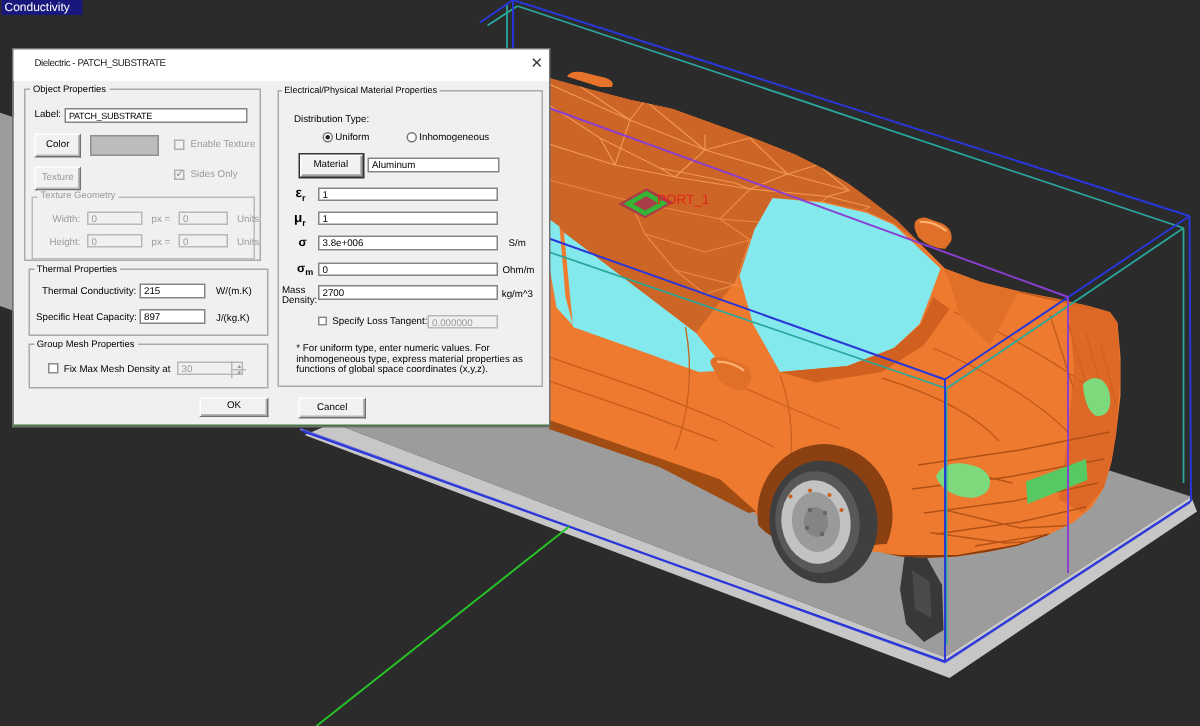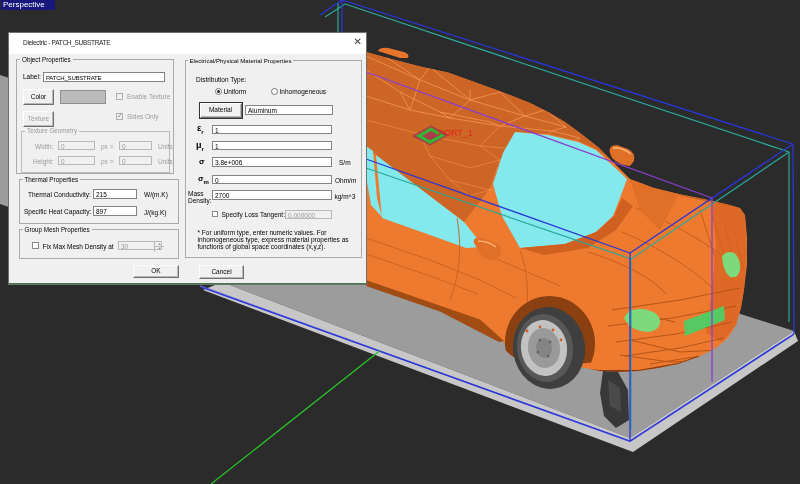--- a/index.html
+++ b/index.html
@@ -192,21 +192,21 @@
     <path d="M342,0 L320,15"></path>
   </g>
 
   <g stroke="#8a3fd1" stroke-width="1.3" fill="none">
     <path d="M366,72 L712,198"></path>
     <path d="M712,198 L712,382"></path>
   </g>
 
   <path d="M379.5,351 L211,484" stroke="#27c427" stroke-width="1.3" fill="none"></path>
 </svg>
-<div id="persp">Perspective</div>
+<div id="persp">Conductivity</div>
 
 <div id="dlg">
   <div class="t">
         <span>Dielectric - PATCH_SUBSTRATE</span>
       </div>
   <div style="position:absolute;left:0;bottom:0;width:100%;height:1px;background:#417a41;"></div>
   <div class="x">✕</div>
 
   <div class="grp" style="left:7px;top:26px;width:156px;height:113px;">
         <b>Object Properties</b>

